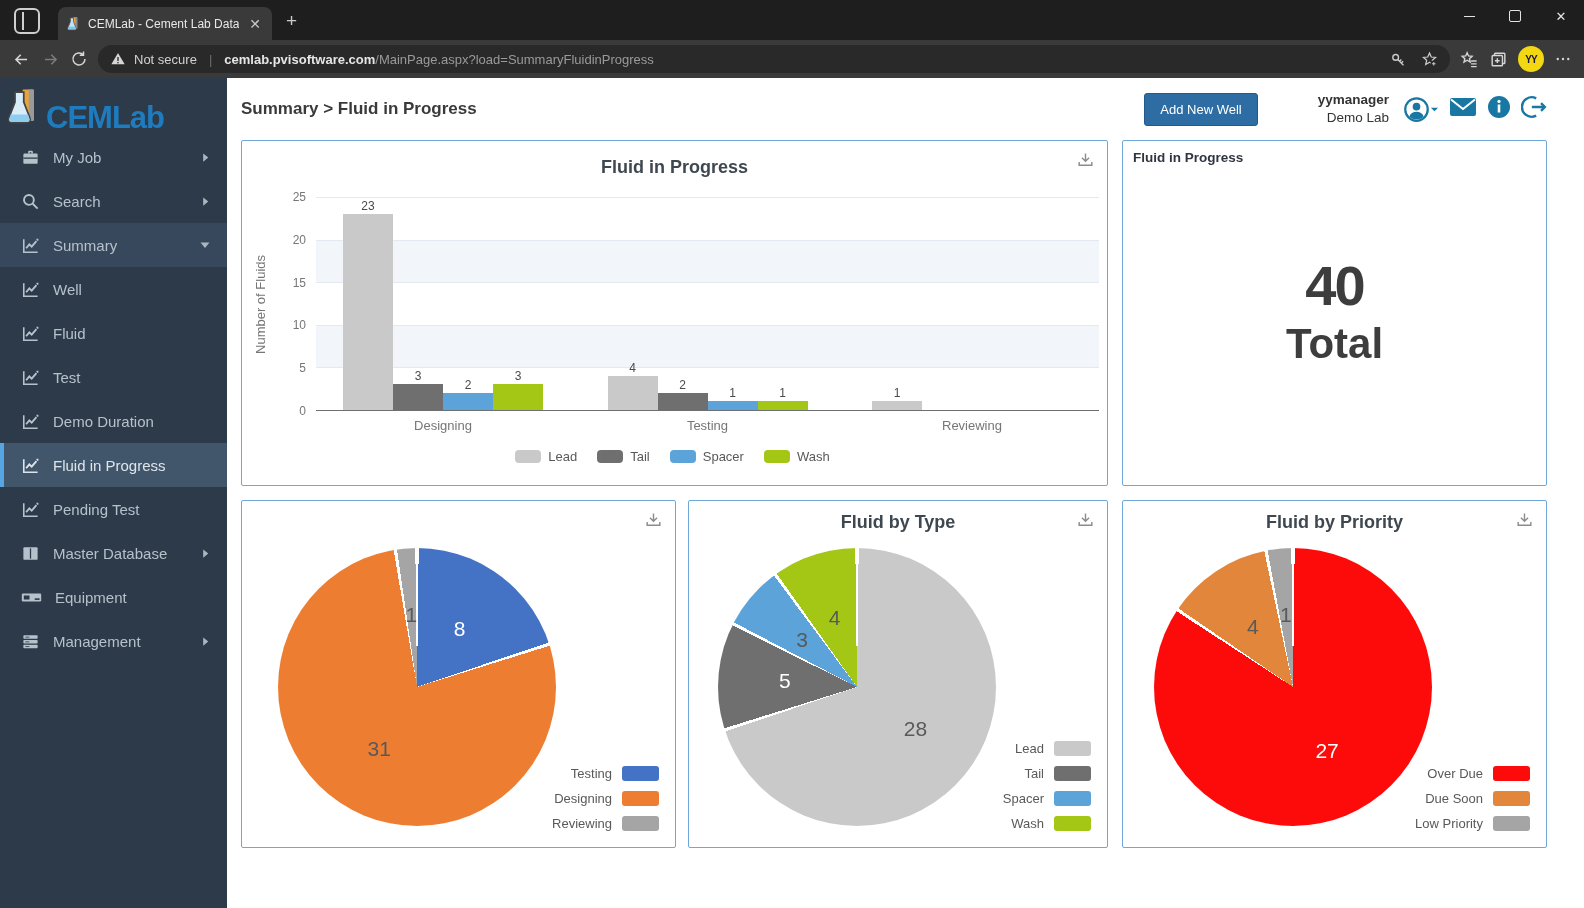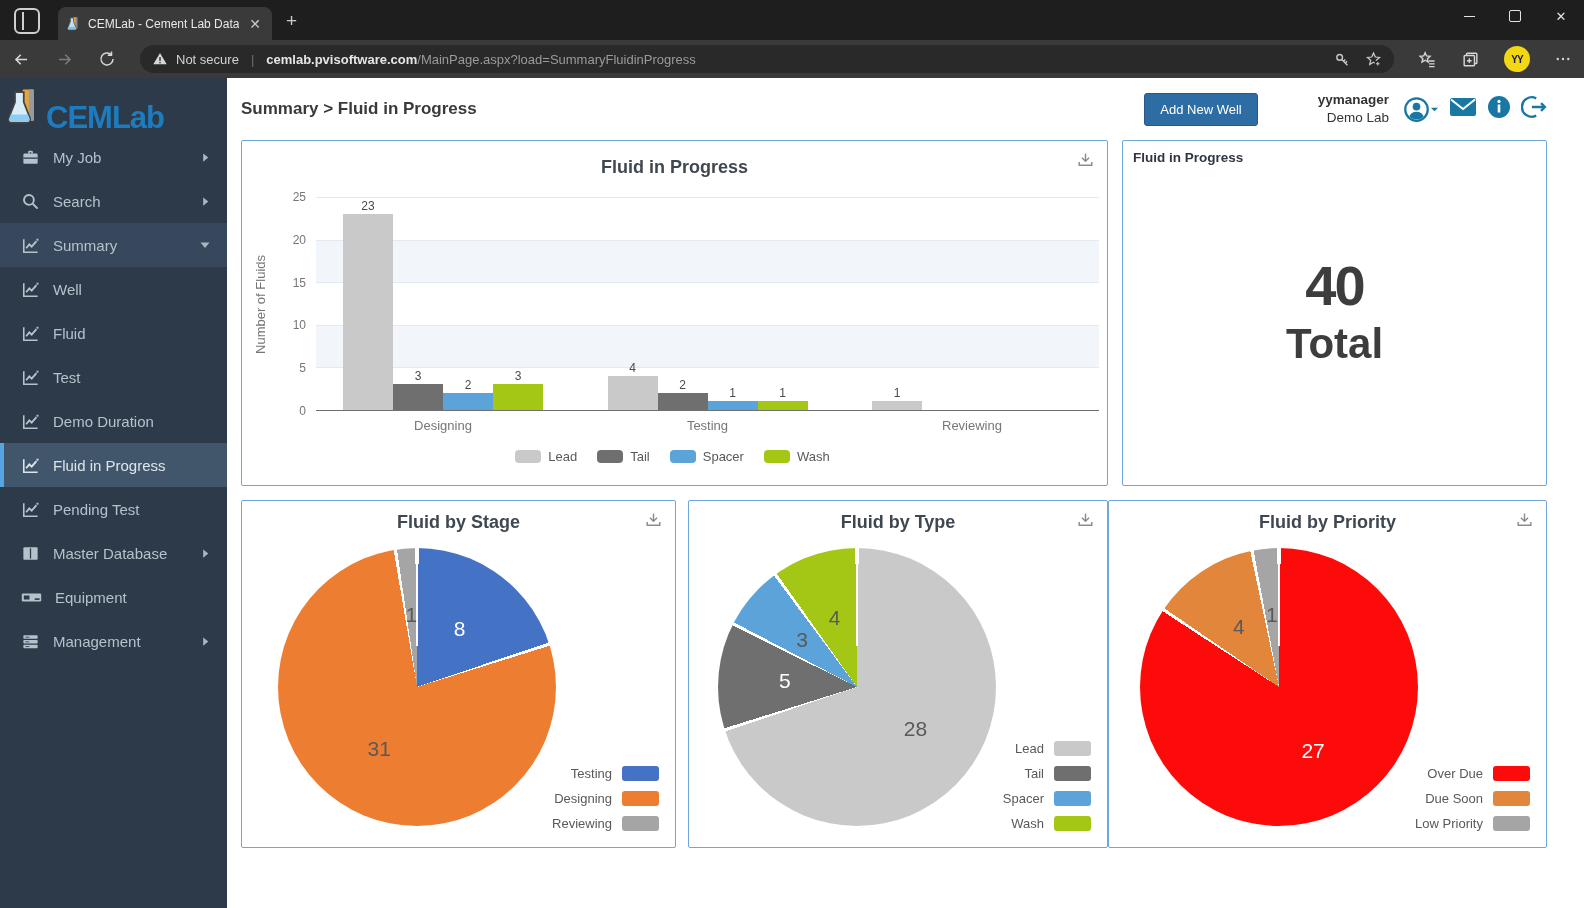--- a/index.html
+++ b/index.html
@@ -14,21 +14,21 @@
   .tab { height:33px; width:214px; margin-left:18px; background:#3a3a3a; border-radius:8px 8px 0 0;
     display:flex; align-items:center; gap:7px; padding:0 8px; color:#e8e8e8; font-size:12px; }
   .tab-title { flex:1; white-space:nowrap; overflow:hidden; }
   .tab-close { color:#c9c9c9; font-size:14px; padding:0 3px; cursor:default; }
   .newtab { color:#c9c9c9; font-size:19px; margin:0 0 8px 14px; }
   .wincontrols { position:absolute; right:0; top:0; height:32px; display:flex; }
   .winbtn { width:46px; height:32px; display:flex; align-items:center; justify-content:center; color:#e3e3e3; font-size:13px; }
   .win-min:after { content:""; width:11px; height:1px; background:#e3e3e3; }
   .win-max:after { content:""; width:10px; height:10px; border:1px solid #e3e3e3; border-radius:2px; }
 
-  .toolbar { height:38px; background:#3a3a3a; display:flex; align-items:center; padding:0 12px; gap:24px; }
+  .toolbar { height:38px; background:#3a3a3a; display:flex; align-items:center; padding:0 12px; gap:10px; }
   .navic { color:#d6d6d6; display:flex; }
   .navic.dim { color:#7c7c7c; }
   .urlbox { flex:1; height:28px; background:#2a2929; border-radius:14px; display:flex; align-items:center;
     padding:0 12px; gap:8px; color:#d2d2d2; font-size:13px; }
   .url-sep { color:#6d6d6d; padding:0 4px; }
   .url-domain { color:#e6e6e6; font-weight:bold; }
   .url-path { color:#9a9a9a; }
   .url-right { margin-left:auto; display:flex; gap:14px; color:#c9c9c9; }
   .avatar { width:26px; height:26px; border-radius:50%; background:#f2d713; color:#17173f;
     font-size:10px; font-weight:bold; display:flex; align-items:center; justify-content:center; letter-spacing:-1px; }
@@ -56,21 +56,21 @@
   .user-name { font-weight:bold; }
   .hicons { display:flex; align-items:center; gap:10px; color:#1878a3; }
 
   .cards { padding-left:14px; }
   .crow { display:flex; margin-right:37px; }
   .crow2 { margin-top:14px; }
   .card { border:1px solid #6fa8d8; background:#fff; position:relative; border-radius:2px; }
   .bar-card { width:867px; height:346px; margin-right:14px; }
   .kpi-card { flex:1; height:346px; }
   .stage-card { width:435px; height:348px; margin-right:12px; }
-  .type-card  { width:420px; height:348px; }
+  .type-card  { width:420px; height:348px; margin-right:14px; }
   .priority-card { flex:1; height:348px; }
   .card-title { text-align:center; font-size:18px; font-weight:bold; color:#3f4850; margin-top:16px; }
   .pie-card .card-title { margin-top:11px; }
   .dl-btn { position:absolute; top:10px; right:12px; color:#8c8c8c; cursor:pointer; }
 
   
   .bchart { position:absolute; left:4px; right:8px; top:56px; }
   .bchart-main { display:flex; }
   .ylab { width:28px; display:flex; align-items:center; justify-content:center; }
   .ylab span { writing-mode:vertical-rl; transform:rotate(180deg); font-size:13px; color:#767676; }
@@ -496,21 +496,20 @@
           <div class="kpi-title">Fluid in Progress</div>
           <div class="kpi-body">
             <div class="kpi-value">40</div>
             <div class="kpi-label">Total</div>
           </div>
         </section>
       </div>
 
       <div class="crow crow2">
         <section class="card pie-card stage-card">
-          <div class="card-title">Fluid by Stage</div>
           <span class="dl-btn"><svg width="19" height="19" viewBox="0 0 24 24" fill="none" stroke="currentColor" stroke-width="1.8">
                 <path d="M12 3 v10 M7.5 8.5 L12 13 l4.5 -4.5"></path>
                 <path d="M4 14 v4 h16 v-4"></path>
               </svg></span>
           <div class="pie" id="pie-2" style="background: conic-gradient(rgb(255, 255, 255) 0deg, rgb(255, 255, 255) 0.7deg, rgb(68, 114, 196) 0.7deg, rgb(68, 114, 196) 71.3deg, rgb(255, 255, 255) 71.3deg, rgb(255, 255, 255) 72deg, rgb(255, 255, 255) 72deg, rgb(255, 255, 255) 72.7deg, rgb(237, 125, 49) 72.7deg, rgb(237, 125, 49) 350.3deg, rgb(255, 255, 255) 350.3deg, rgb(255, 255, 255) 351deg, rgb(255, 255, 255) 351deg, rgb(255, 255, 255) 351.7deg, rgb(165, 165, 165) 351.7deg, rgb(165, 165, 165) 359.3deg, rgb(255, 255, 255) 359.3deg, rgb(255, 255, 255) 360deg);">
               <span class="plabel" style="left: 181.485px; top: 80.5243px; color: rgb(255, 255, 255);">8</span>
               <span class="plabel" style="left: 101.234px; top: 200.629px; color: rgb(89, 89, 89);">31</span>
               <span class="plabel" style="left: 133.329px; top: 66.9428px; color: rgb(89, 89, 89);">1</span>
             </div>
           <div class="plegend" id="plg-2">

